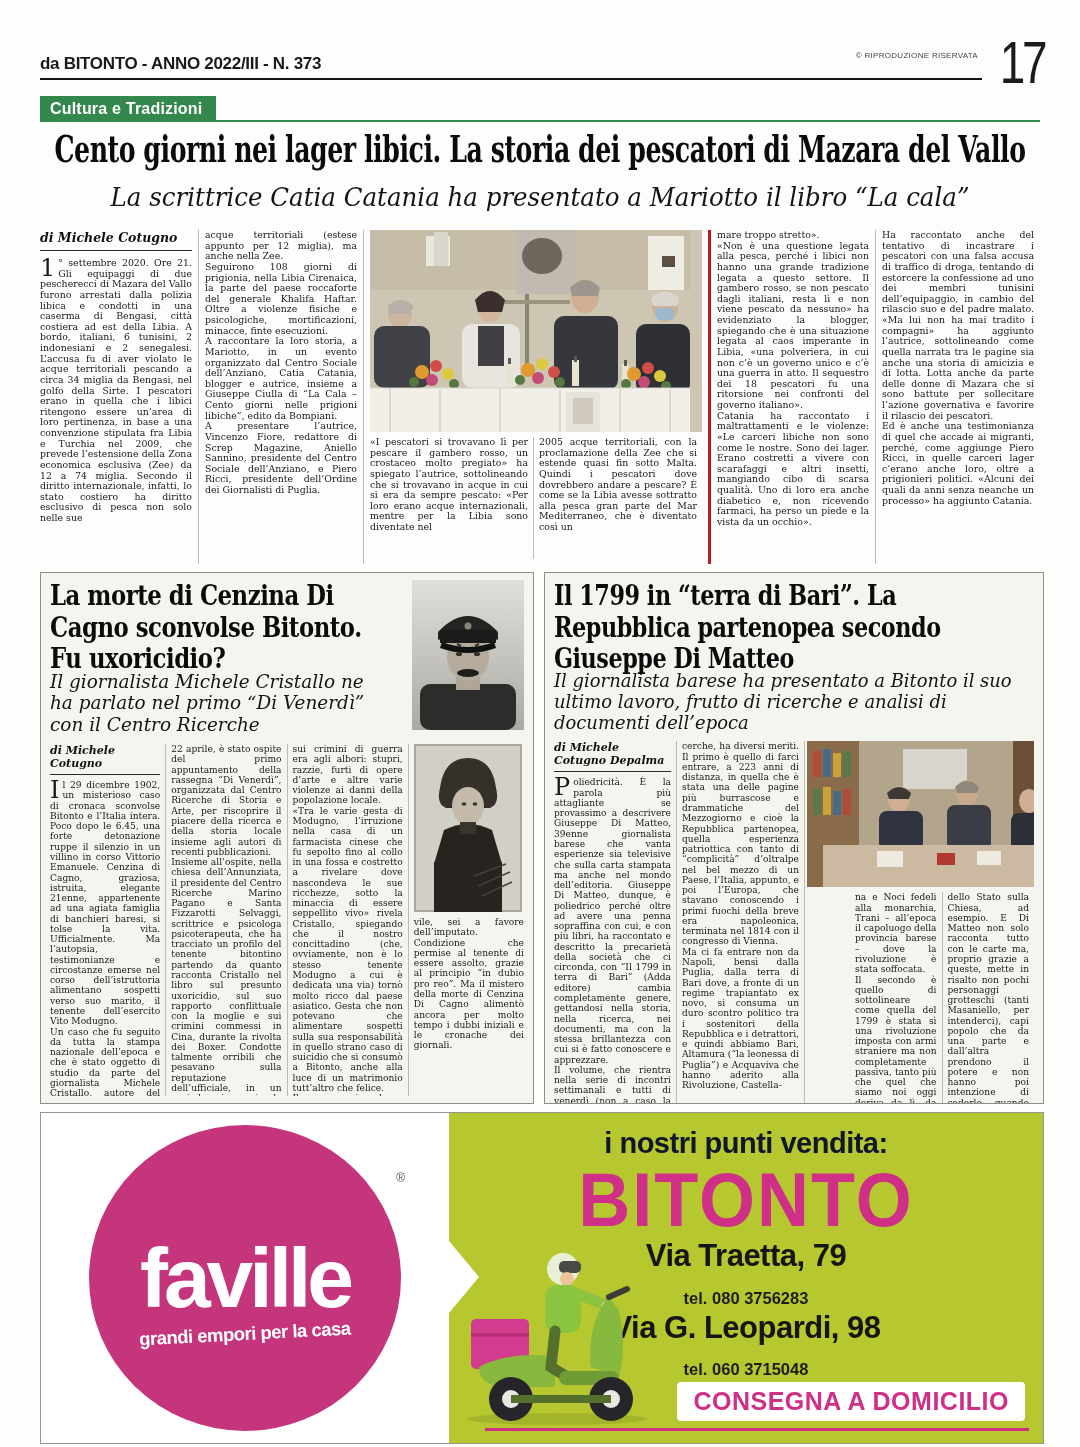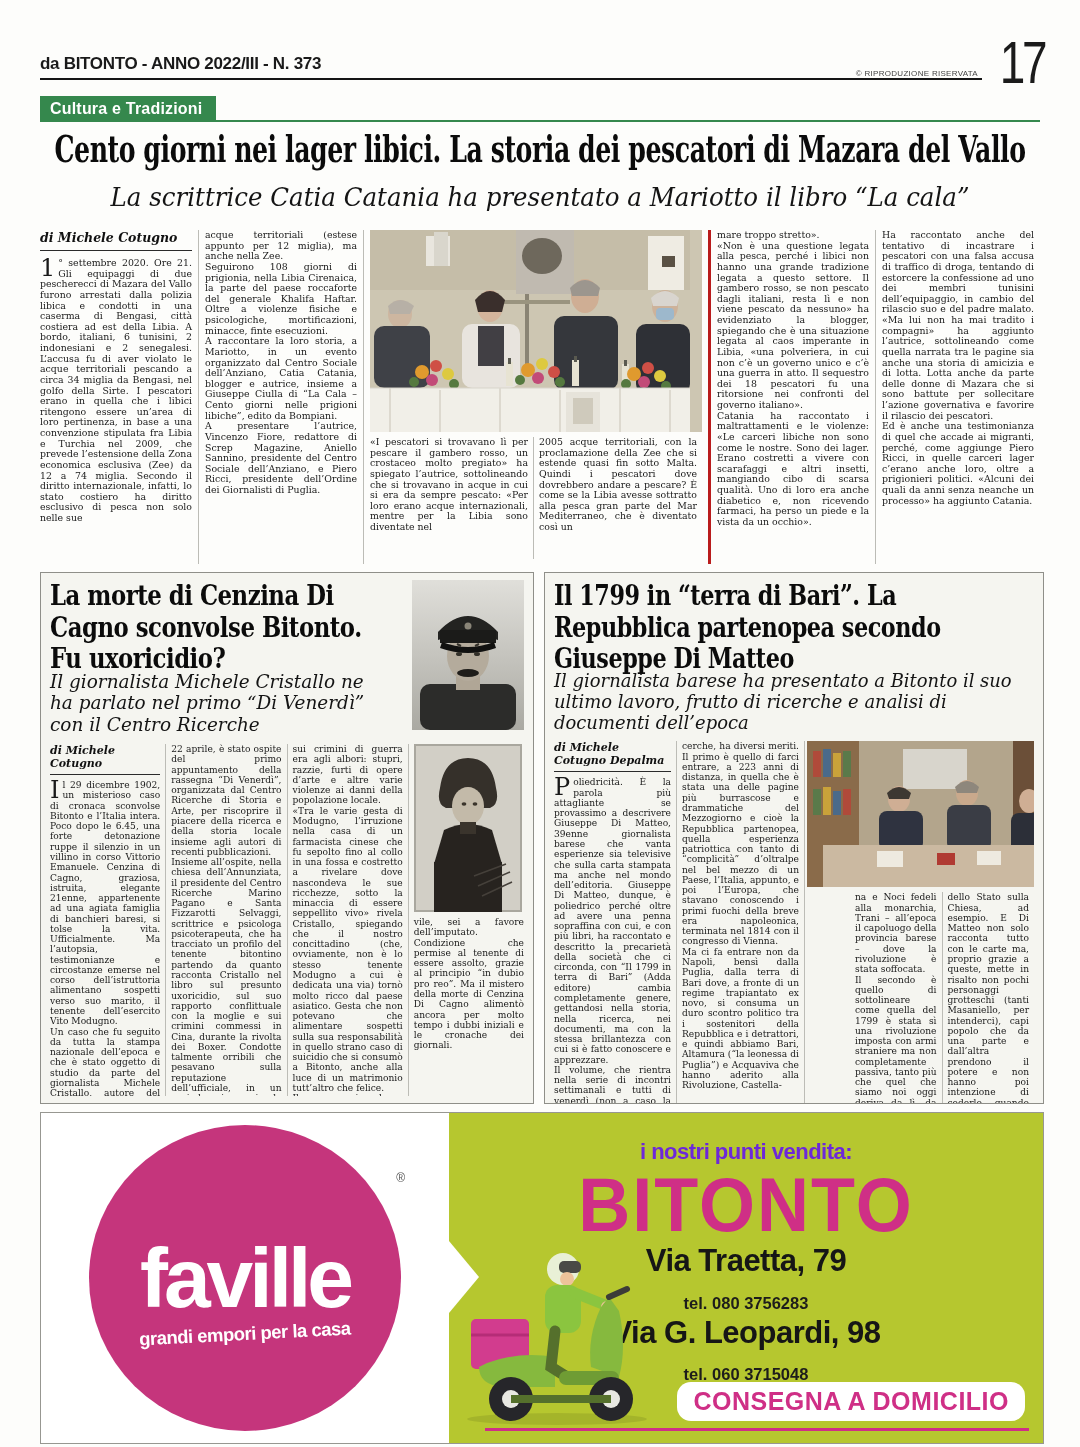--- a/index.html
+++ b/index.html
@@ -3,21 +3,21 @@
 <meta charset="utf-8">
 <style>
   html,body{margin:0;padding:0;background:#e8e8e4;}
   .page{position:relative;width:1080px;height:1447px;background:#fdfdfb;margin:0 auto;overflow:hidden;
         font-family:"DejaVu Serif",serif;color:#1c1c1c;}
 
   
   .masthead{position:absolute;top:40px;left:40px;right:40px;height:40px;}
   .masthead .rule{position:absolute;left:0;bottom:0;width:calc(100% - 58px);border-bottom:2px solid #151515;}
   .issue{position:absolute;left:0;bottom:6px;font-family:"Liberation Sans",sans-serif;font-weight:700;font-size:17px;color:#1a1a1a;letter-spacing:-0.3px;}
-  .copyright{position:absolute;right:62px;bottom:2px;font-family:"Liberation Sans",sans-serif;font-size:8px;color:#444;letter-spacing:0.3px;}
+  .copyright{position:absolute;right:62px;bottom:20px;font-family:"Liberation Sans",sans-serif;font-size:8px;color:#444;letter-spacing:0.3px;}
   .pageno{position:absolute;right:-4px;top:-12px;font-family:"Liberation Sans",sans-serif;font-size:56px;font-weight:400;letter-spacing:-4px;color:#1b1b1b;transform:scale(0.82,1.05);transform-origin:right top;}
 
   
   .section-row{position:absolute;top:96px;left:40px;right:40px;height:26px;display:flex;align-items:flex-end;}
   .section-tag{background:#35884d;color:#fff;font-family:"Liberation Sans",sans-serif;font-weight:700;font-size:16px;
                padding:4px 14px 4px 10px;letter-spacing:0.2px;}
   .section-line{flex:1;border-bottom:2.5px solid #35884d;margin-bottom:0;}
 
   
   .h1{position:absolute;top:128px;left:0;width:1080px;text-align:center;font-weight:700;font-size:28px;
@@ -82,28 +82,28 @@
       display:flex;background:#fff;overflow:hidden;font-family:"Liberation Sans",sans-serif;}
   .ad-left{width:408px;flex:none;position:relative;background:#fff;}
   .faville-ellipse{position:absolute;left:48px;top:12px;width:312px;height:306px;background:#c5357c;
       border-radius:50%;display:flex;flex-direction:column;align-items:center;justify-content:center;}
   .brand{color:#fff;font-weight:700;font-size:84px;letter-spacing:-4px;line-height:0.9;margin-top:30px;}
   .brand-tag{color:#fff;font-weight:700;font-size:18.5px;margin-top:6px;transform:rotate(-3deg);letter-spacing:-0.5px;}
   .brand-mark{position:absolute;right:44px;top:58px;font-size:12px;color:#555;}
   .ad-right{flex:1;position:relative;background:#b6c72f;text-align:center;}
   .ad-right .notch{position:absolute;left:0;top:128px;width:0;height:0;
       border-top:36px solid transparent;border-bottom:36px solid transparent;border-left:30px solid #ffffff;}
-  .ad-title{font-weight:700;font-size:22px;color:#6d28d9;margin-top:26px;letter-spacing:-0.5px;}
+  .ad-title{font-weight:700;font-size:29px;color:#0f172a;margin-top:14px;letter-spacing:-0.5px;}
   .ad-city{font-weight:700;font-size:72px;color:#cf2f86;letter-spacing:2px;line-height:1.0;margin-top:4px;
            transform:scale(1,1.05);}
   .ad-addr{font-weight:700;font-size:31px;color:#161616;line-height:1.05;margin-top:4px;letter-spacing:-0.5px;}
   .ad-tel{font-weight:700;font-size:16.5px;color:#1d1d1b;margin-top:16px;}
   .scooter{position:absolute;left:10px;bottom:16px;width:196px;height:200px;}
   .delivery-line{position:absolute;left:36px;right:14px;bottom:12px;border-bottom:3.5px solid #cf2f86;}
-  .delivery-pill{position:absolute;right:18px;bottom:22px;background:#fff;border-radius:14px;
+  .delivery-pill{position:absolute;right:18px;bottom:22px;background:#fff;border-radius:4px;
       padding:5px 16px;font-weight:700;font-size:25px;color:#cf2f86;letter-spacing:0.5px;white-space:nowrap;}
 </style>
 </head>
 <body>
 
 <div class="page">
 
   <div class="masthead">
     <div class="rule"></div>
     <div class="issue">da BITONTO - ANNO 2022/III - N. 373</div>

